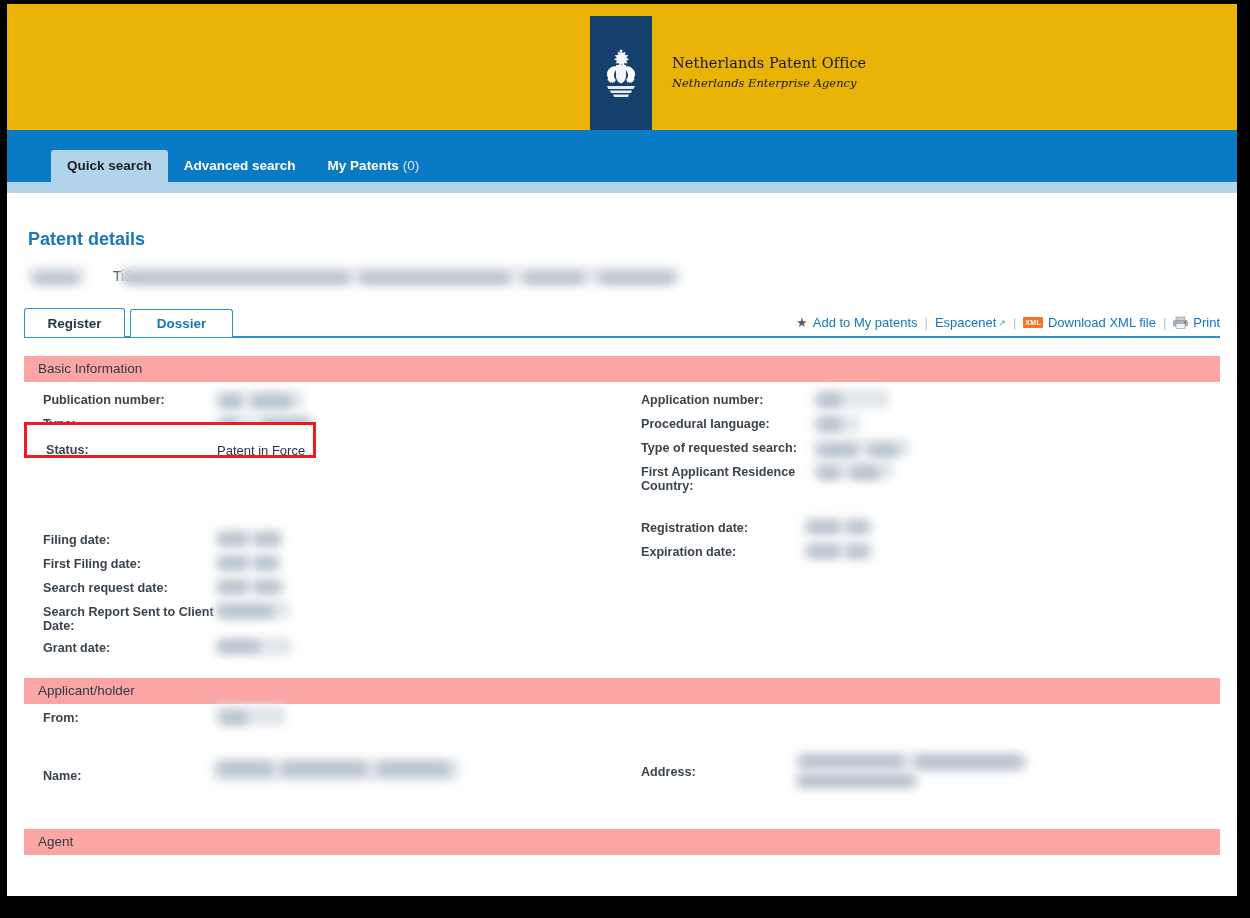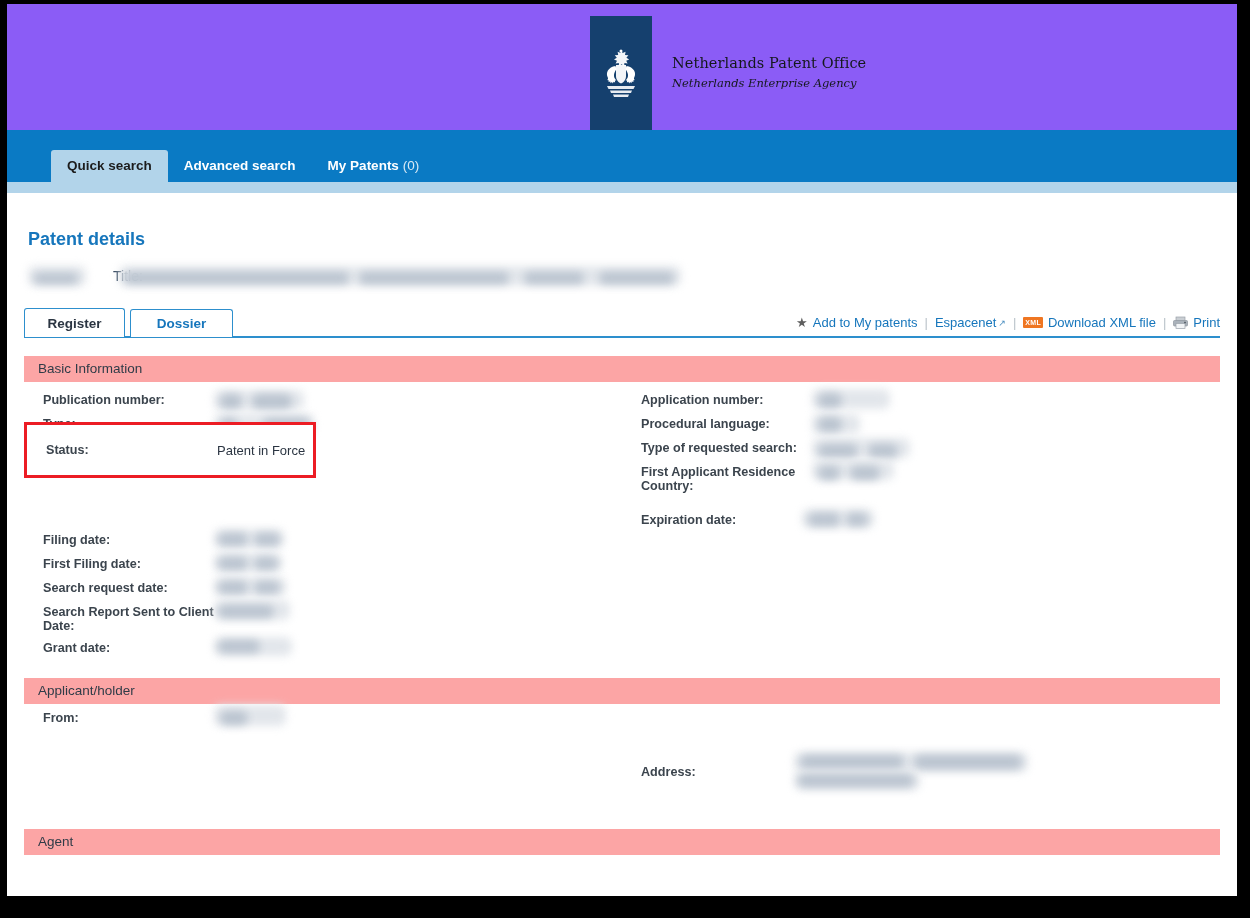--- a/index.html
+++ b/index.html
@@ -27,21 +27,21 @@
     top: 4px;
     width: 1230px;
     height: 892px;
     background: #ffffff;
     overflow: hidden;
   }
 
   
   .masthead {
     height: 126px;
-    background: #8b5cf6;
+    background: #eab308;
     position: relative;
   }
   .logo-wrap {
     position: absolute;
     left: 583px;
     top: 12px;
     display: flex;
     align-items: center;
   }
   .logo-bar {
@@ -394,21 +394,21 @@
           <div class="rd dark" style="left:196px; top:4px; width:22px; height:15px;"></div>
           <div class="rd dark" style="left:228px; top:4px; width:40px; height:15px;"></div>
         </div>
         <div class="row" style="height:24px;">
           <div class="lbl">Type:</div>
           <div class="rd light" style="left:190px; top:0px; width:100px; height:20px;"></div>
           <div class="rd dark" style="left:196px; top:4px; width:18px; height:14px;"></div>
           <div class="rd dark" style="left:238px; top:4px; width:48px; height:14px;"></div>
         </div>
 
-        <div class="redbox" style="left:0px; top:40px; width:292px; height:56px;">
+        <div class="redbox" style="left:0px; top:40px; width:292px; height:36px;">
           <div class="lbl">Status:</div>
           <div class="val">Patent in Force</div>
         </div>
       </div>
 
       <div class="col">
         <div class="row" style="height:24px; margin-top:8px;">
           <div class="lbl">Application number:</div>
           <div class="rd light" style="left:190px; top:-1px; width:78px; height:20px;"></div>
           <div class="rd dark" style="left:196px; top:3px; width:24px; height:15px;"></div>
@@ -460,37 +460,50 @@
           <div class="rd dark" style="left:194px; top:3px; width:56px; height:13px;"></div>
         </div>
         <div class="row" style="margin-top:2px;">
           <div class="lbl">Grant date:</div>
           <div class="rd light" style="left:190px; top:-1px; width:78px; height:19px;"></div>
           <div class="rd dark" style="left:194px; top:2px; width:42px; height:13px;"></div>
         </div>
       </div>
 
       <div class="col">
+        <div class="row" style="margin-top:8px;">
+          <div class="lbl">Registration date:</div>
+          <div class="rd light" style="left:180px; top:-1px; width:72px; height:19px;"></div>
+          <div class="rd dark" style="left:186px; top:3px; width:32px; height:13px;"></div>
+          <div class="rd dark" style="left:224px; top:3px; width:22px; height:13px;"></div>
+        </div>
         <div class="row">
           <div class="lbl">Expiration date:</div>
           <div class="rd light" style="left:180px; top:-1px; width:72px; height:19px;"></div>
           <div class="rd dark" style="left:186px; top:3px; width:32px; height:13px;"></div>
           <div class="rd dark" style="left:224px; top:3px; width:22px; height:13px;"></div>
         </div>
       </div>
     </div>
 
     <div class="section-head">Applicant/holder</div>
     <div class="grid" style="height:107px;">
 
       <div class="col">
         <div class="row" style="margin-top:4px;">
           <div class="lbl">From:</div>
           <div class="rd light" style="left:190px; top:-3px; width:72px; height:21px;"></div>
           <div class="rd dark" style="left:196px; top:3px; width:28px; height:14px;"></div>
+        </div>
+        <div class="row" style="margin-top:34px;">
+          <div class="lbl">Name:</div>
+          <div class="rd light" style="left:188px; top:-8px; width:248px; height:24px;"></div>
+          <div class="rd dark" style="left:194px; top:-4px; width:56px; height:14px;"></div>
+          <div class="rd dark" style="left:256px; top:-4px; width:88px; height:14px;"></div>
+          <div class="rd dark" style="left:352px; top:-4px; width:74px; height:14px;"></div>
         </div>
       </div>
 
       <div class="col">
         <div class="row" style="margin-top:58px;">
           <div class="lbl">Address:</div>
           <div class="rd light" style="left:172px; top:-10px; width:234px; height:20px;"></div>
           <div class="rd dark" style="left:178px; top:-7px; width:104px; height:14px;"></div>
           <div class="rd dark" style="left:292px; top:-7px; width:108px; height:14px;"></div>
           <div class="rd light" style="left:172px; top:10px; width:126px; height:18px;"></div>

